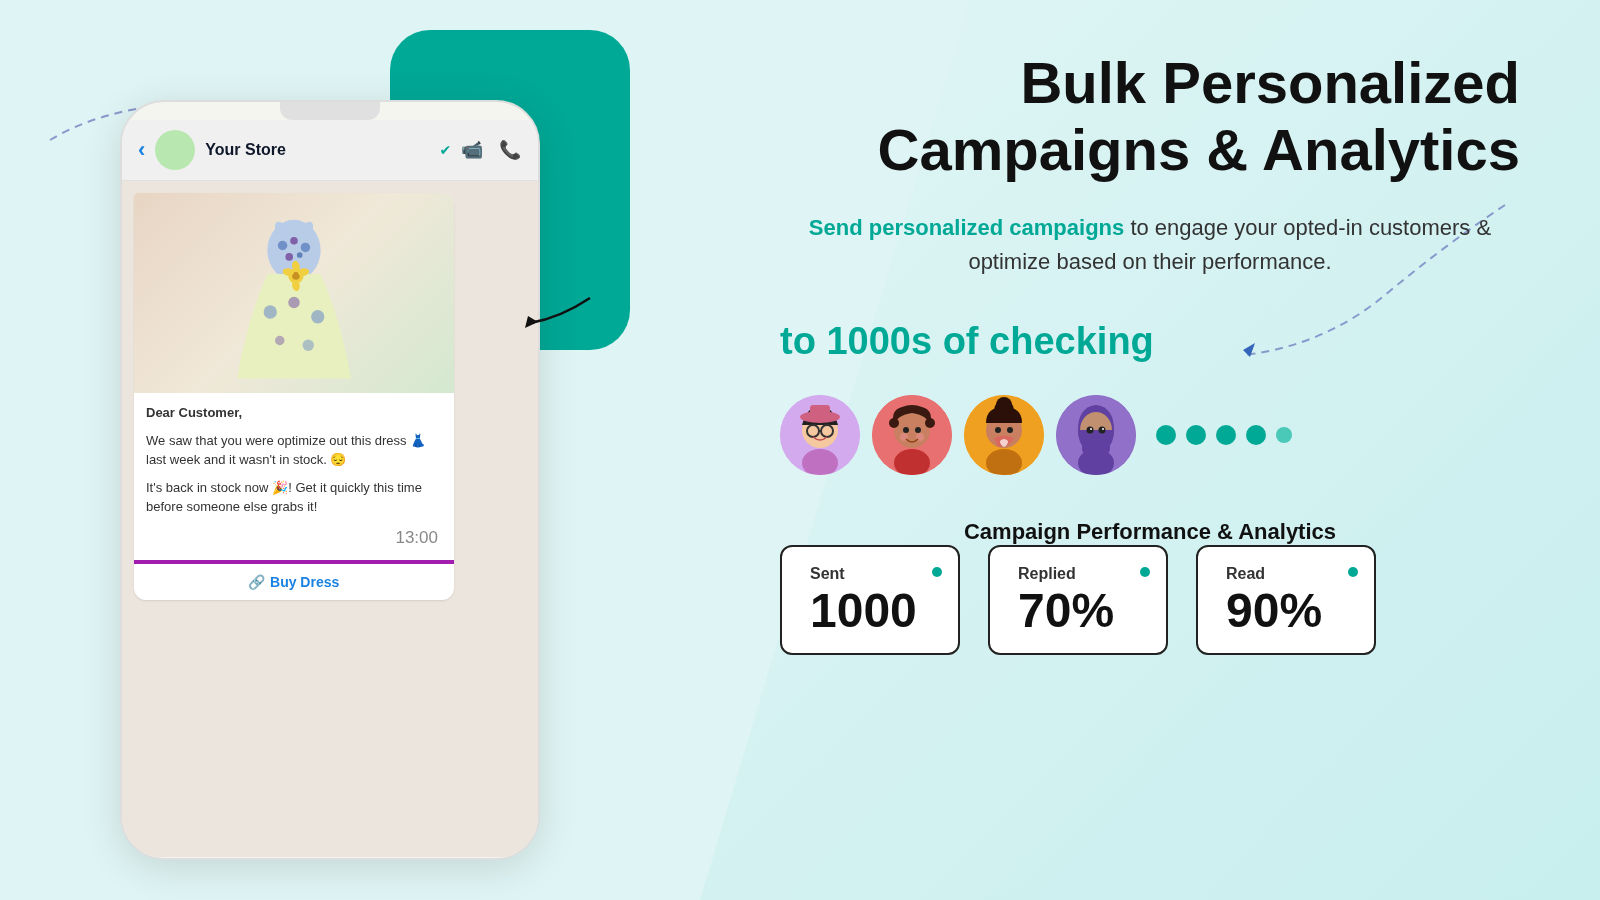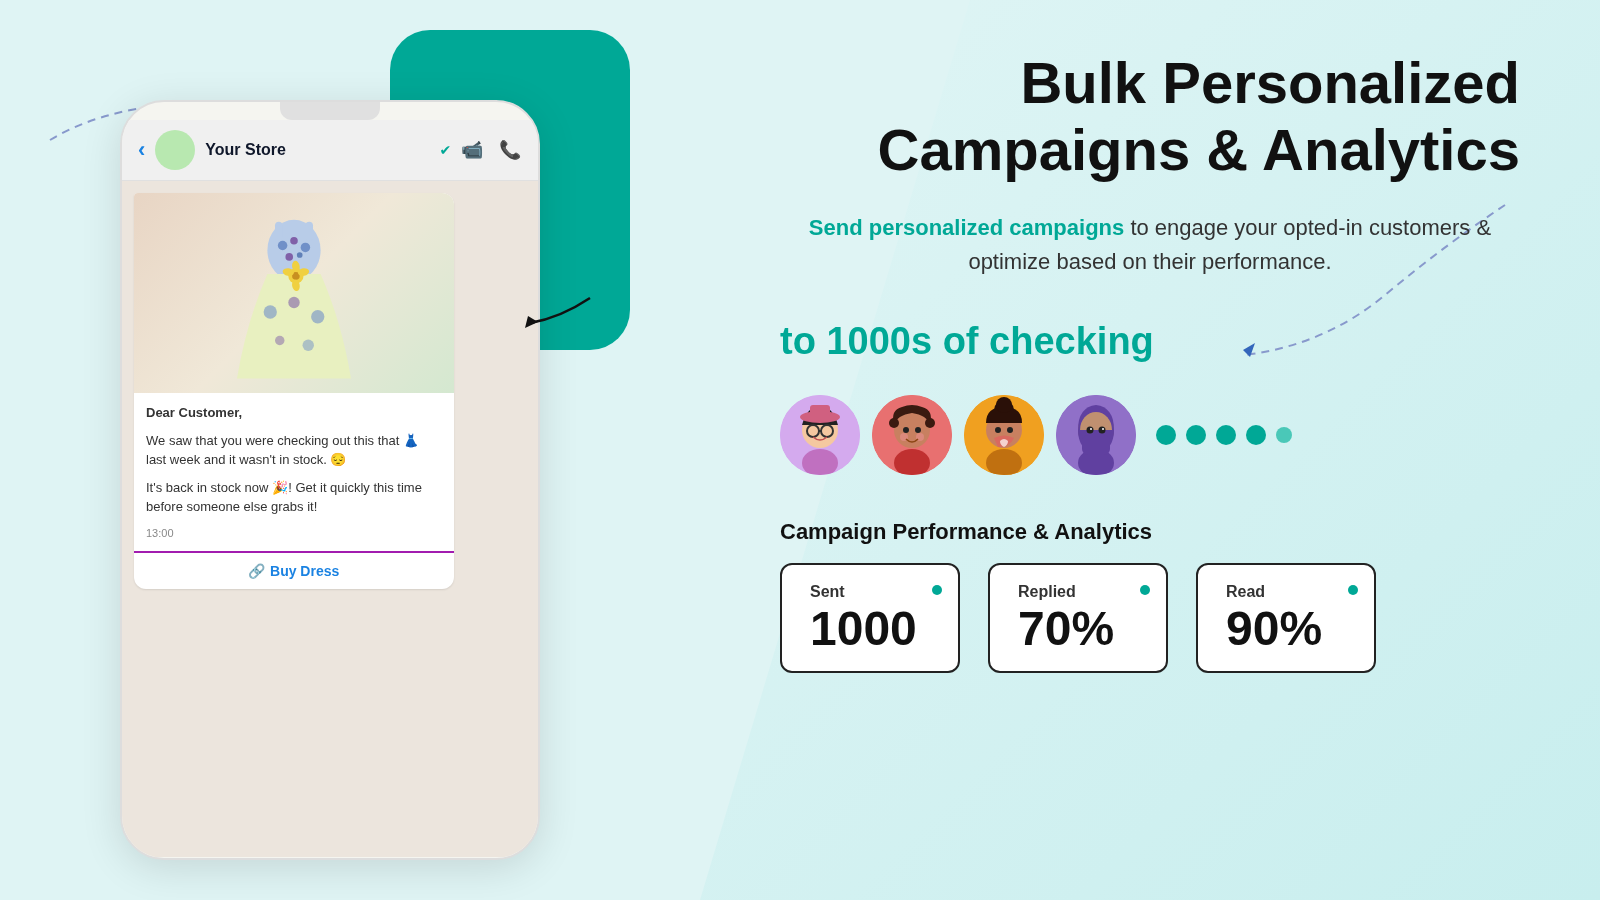--- a/index.html
+++ b/index.html
@@ -158,28 +158,28 @@
       font-size: 13px;
       color: #333;
       line-height: 1.5;
     }
 
     .message-text p {
       margin-bottom: 8px;
     }
 
     .message-time {
-      text-align: left;
-      font-size: 11px;
+      text-align: right;
+      font-size: 17px;
       color: #888;
       padding-right: 4px;
     }
 
     .buy-button {
-      border-top: 2px solid #a21caf;
+      border-top: 4px solid #a21caf;
       padding: 10px;
       text-align: center;
       color: #1a82e2;
       font-size: 14px;
       font-weight: 600;
       cursor: pointer;
     }
 
     
     .right-section {
@@ -269,21 +269,21 @@
       width: 16px;
       height: 16px;
       background: #4ac8b8;
     }
 
     
     .analytics-title {
       font-size: 22px;
       font-weight: 800;
       color: #111;
-      margin-bottom: 18px;
+      text-align: center;
     }
 
     .analytics-cards {
       display: flex;
       gap: 28px;
     }
 
     .analytics-card {
       background: white;
       border: 2px solid #222;
@@ -387,21 +387,21 @@
 
             <ellipse cx="72" cy="72" rx="4" ry="6" fill="#f0d040" transform="rotate(-10,72,72)"></ellipse>
             <ellipse cx="80" cy="78" rx="4" ry="6" fill="#f0d040" transform="rotate(80,80,78)"></ellipse>
             <ellipse cx="64" cy="78" rx="4" ry="6" fill="#f0d040" transform="rotate(-80,64,78)"></ellipse>
             <ellipse cx="72" cy="92" rx="4" ry="6" fill="#f0d040" transform="rotate(170,72,92)"></ellipse>
           </svg>
         </div>
 
         <div class="message-text">
           <p><strong>Dear Customer,</strong></p>
-          <p>We saw that you were checking out this that 👗 last week and it wasn't in stock. 😔</p>
+          <p>We saw that you were optimize out this dress 👗 last week and it wasn't in stock. 😔</p>
           <p>It's back in stock now 🎉! Get it quickly this time before someone else grabs it!</p>
           <div class="message-time">13:00</div>
         </div>
 
         <div class="buy-button">🔗 Buy Dress</div>
       </div>
     </div>
   </div>
 
   <svg style="position:absolute;top:278px;left:520px;z-index:6;" width="80" height="60">

